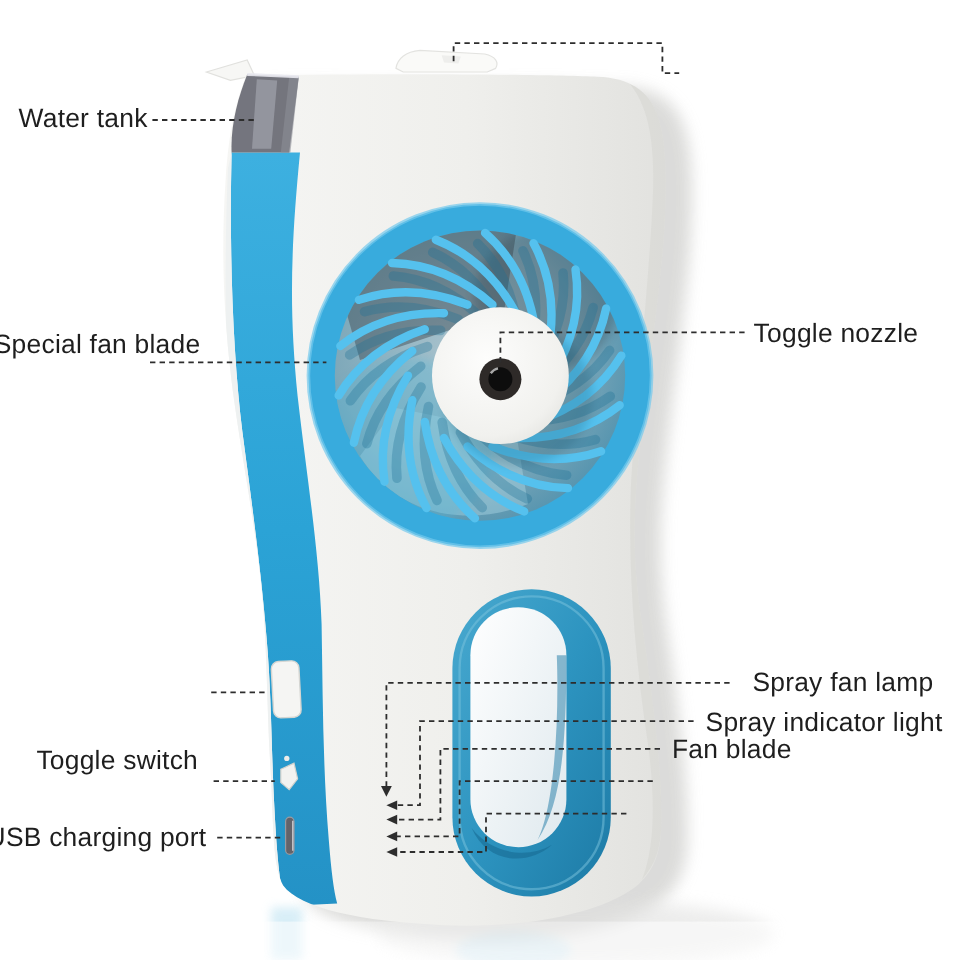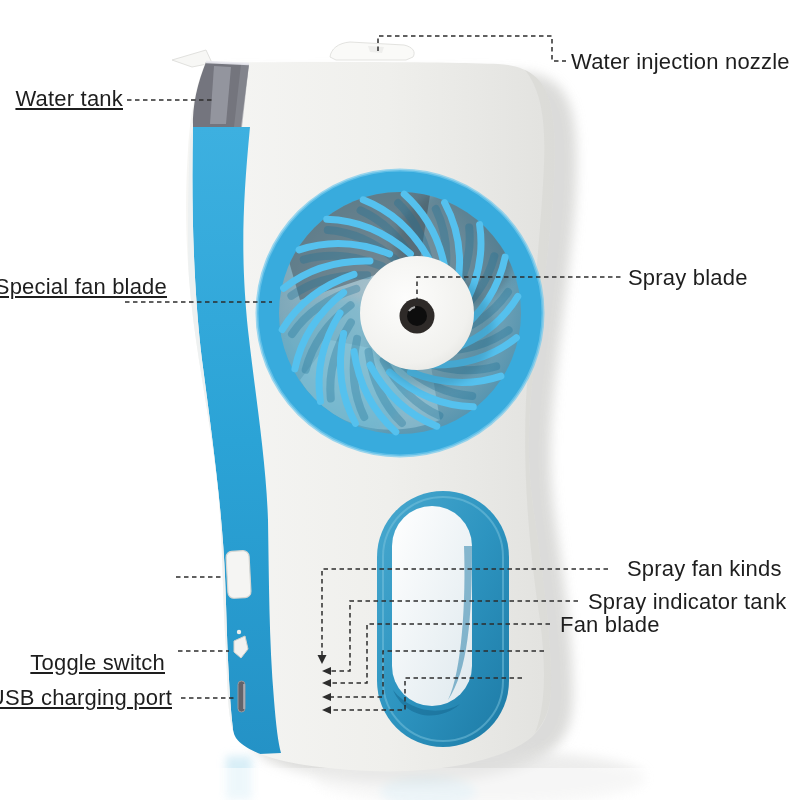--- a/index.html
+++ b/index.html
@@ -1,21 +1,21 @@
 <!DOCTYPE html>
 <html style="--accent-blue: #35aadc; --fan-blade: #55c1ee; --stripe-blue: #2ea6d8; --handle-blue: #2d94c0; --leader-line: #2d2d2d; --label-text: #1e1e1e;"><head>
 <meta charset="utf-8">
 <style>
   html,body{margin:0;padding:0;background:#fff;}
   .stage{position:relative;width:800px;height:800px;background:#ffffff;overflow:hidden;
          font-family:"Liberation Sans", sans-serif;}
   .stage svg{position:absolute;left:0;top:0;}
   .label{position:absolute;font-size:22px;line-height:1.15;color:var(--label-text,#1e1e1e);
          white-space:nowrap;letter-spacing:.2px;}
-  .label.r{text-align:center;text-decoration:underline;}
+  .label.r{text-align:center;}
   #fan-blades path{fill:none;stroke:var(--fan-blade,#55c1ee);stroke-width:7;stroke-linecap:round}
   #fan-blades-under path{fill:none;stroke:#1b6f96;stroke-width:8;stroke-linecap:round;opacity:.32}
   .leader{fill:none;stroke:var(--leader-line,#2d2d2d);stroke-width:1.5;stroke-dasharray:4.5 3.5}
   .arrow{fill:var(--leader-line,#2d2d2d);stroke:none}
 </style>
 </head>
 <body>
 
 <div class="stage">
 
@@ -187,21 +187,20 @@
       <path class="leader" d="M 522 678 H 405 V 710 H 330"></path>
       <polygon class="arrow" points="317.5,655 326.5,655 322,664"></polygon>
       <polygon class="arrow" points="331,667 331,675 322,671"></polygon>
       <polygon class="arrow" points="331,679 331,687 322,683"></polygon>
       <polygon class="arrow" points="331,693 331,701 322,697"></polygon>
       <polygon class="arrow" points="331,706 331,714 322,710"></polygon>
     </g>
   </svg>
 
   <div class="label r" style="right:677px;top:86px">Water tank</div>
-  <div class="label" style="left:571px;top:49px">Water injection nozzle</div>
   <div class="label r" style="right:633px;top:274px">Special fan blade</div>
-  <div class="label" style="left:628px;top:265px">Spray blade</div>
-  <div class="label r" style="right:635px;top:650px">Toggle switch</div>
+  <div class="label" style="left:628px;top:265px">Toggle nozzle</div>
+  <div class="label r" style="right:635px;top:621px">Toggle switch</div>
   <div class="label r" style="right:628px;top:685px">USB charging port</div>
-  <div class="label" style="left:627px;top:556px">Spray fan kinds</div>
-  <div class="label" style="left:588px;top:589px">Spray indicator tank</div>
+  <div class="label" style="left:627px;top:556px">Spray fan lamp</div>
+  <div class="label" style="left:588px;top:589px">Spray indicator light</div>
   <div class="label" style="left:560px;top:612px">Fan blade</div>
 </div>
 
 </body></html>

